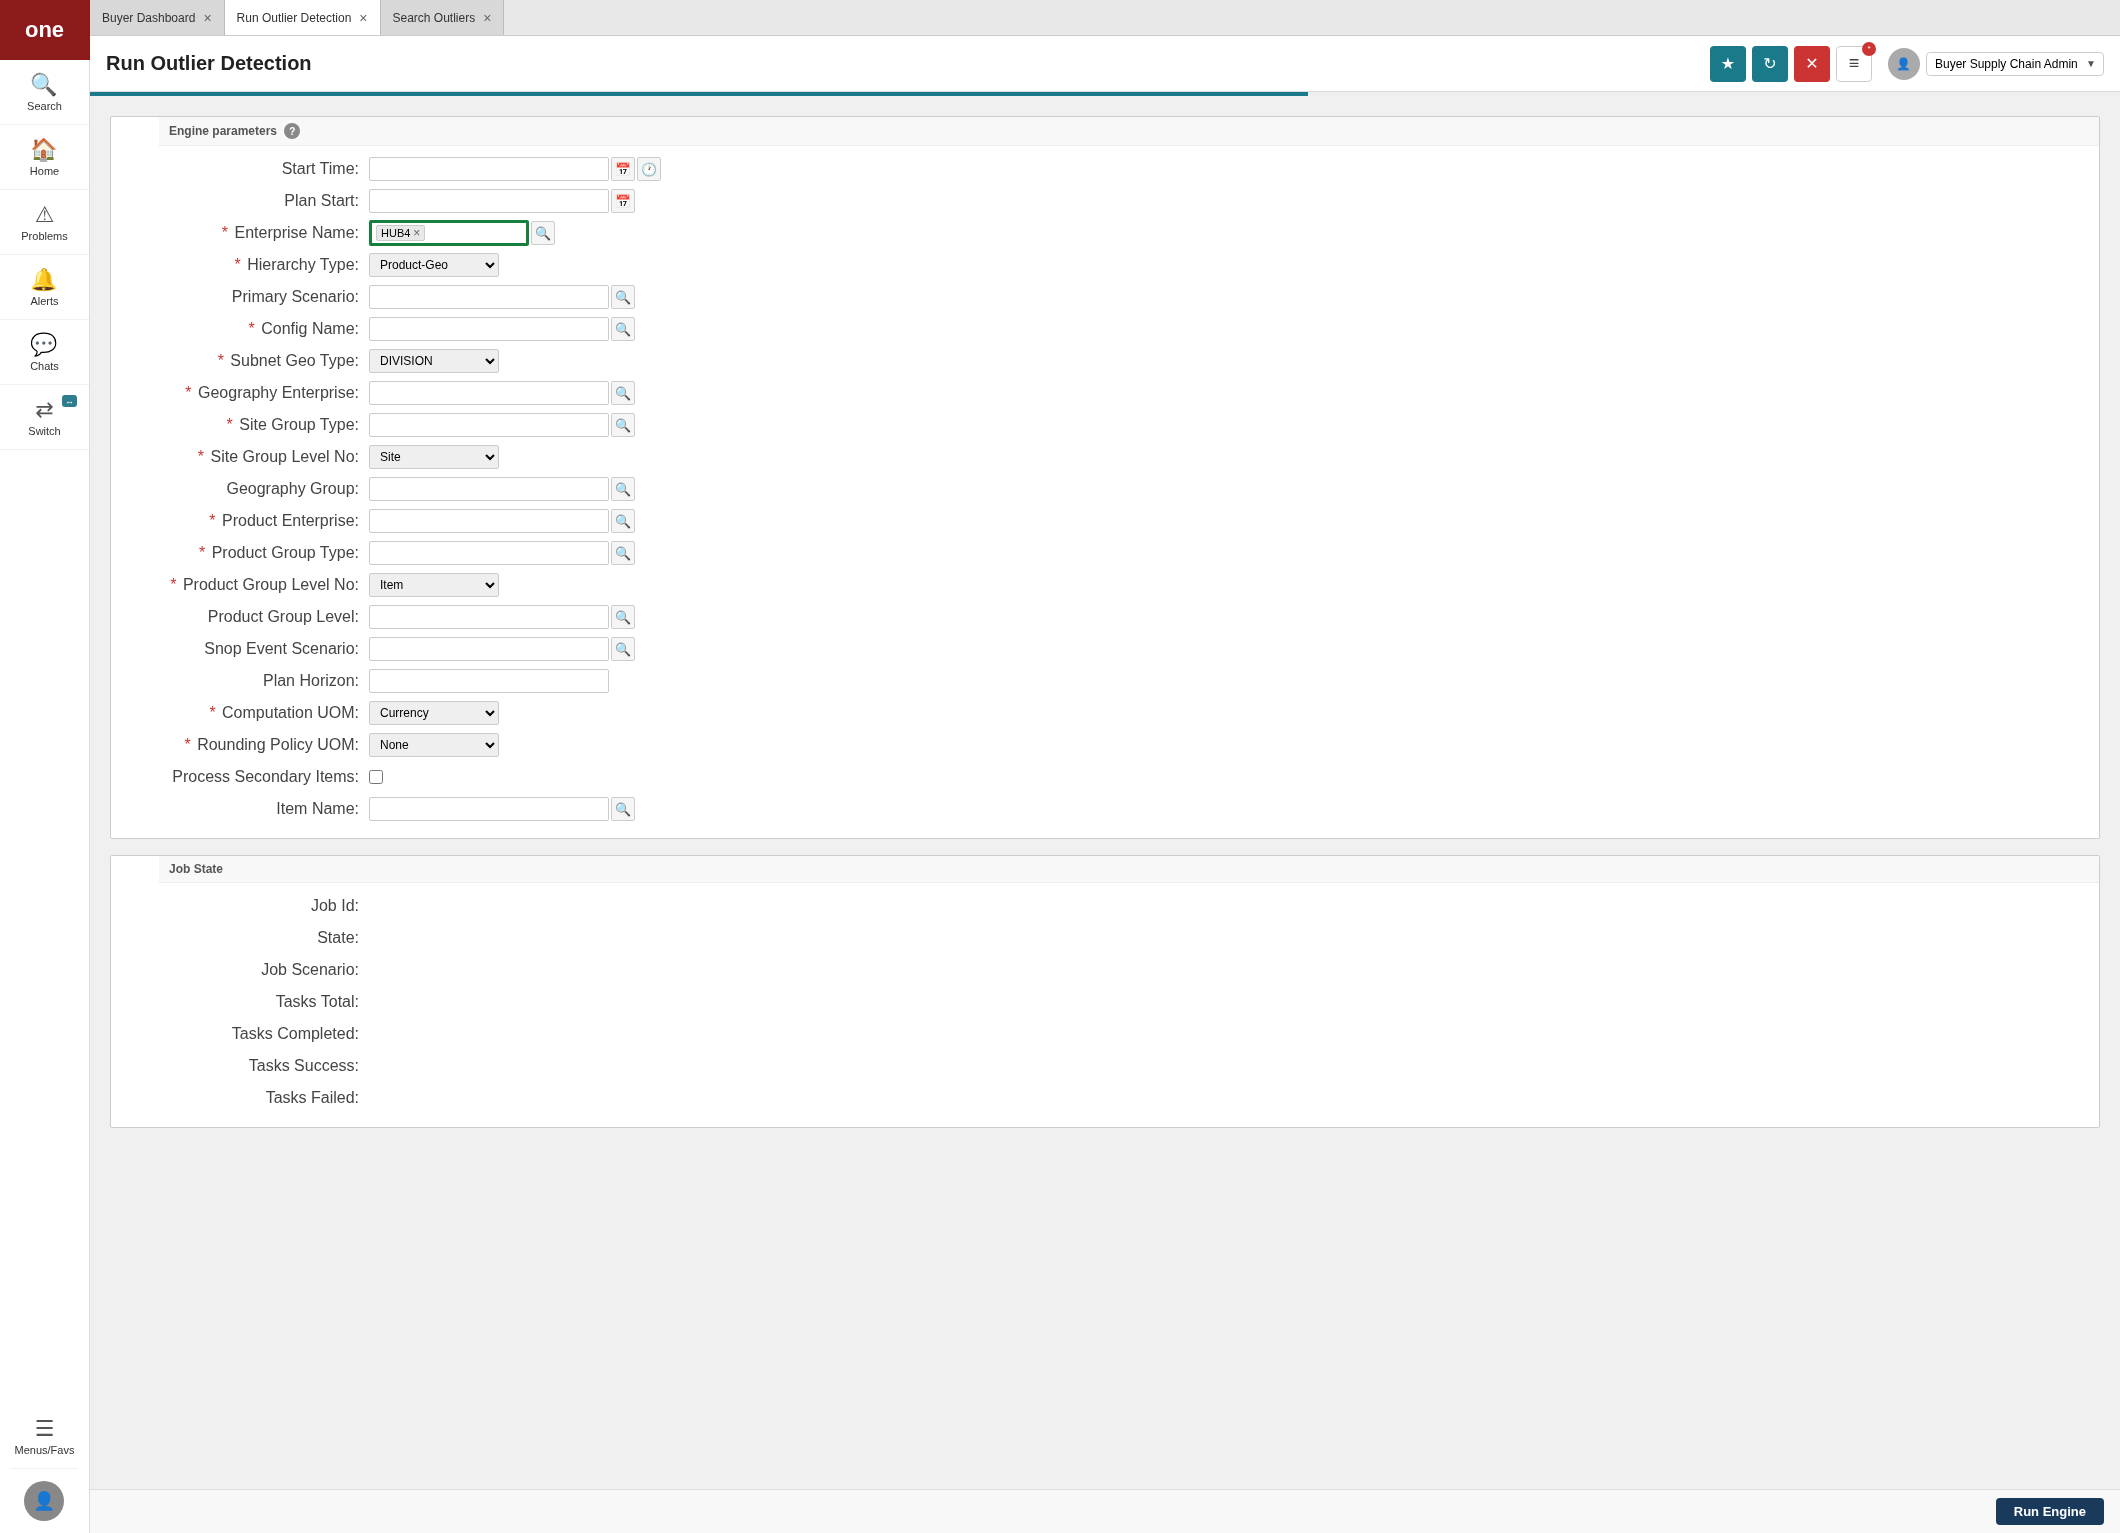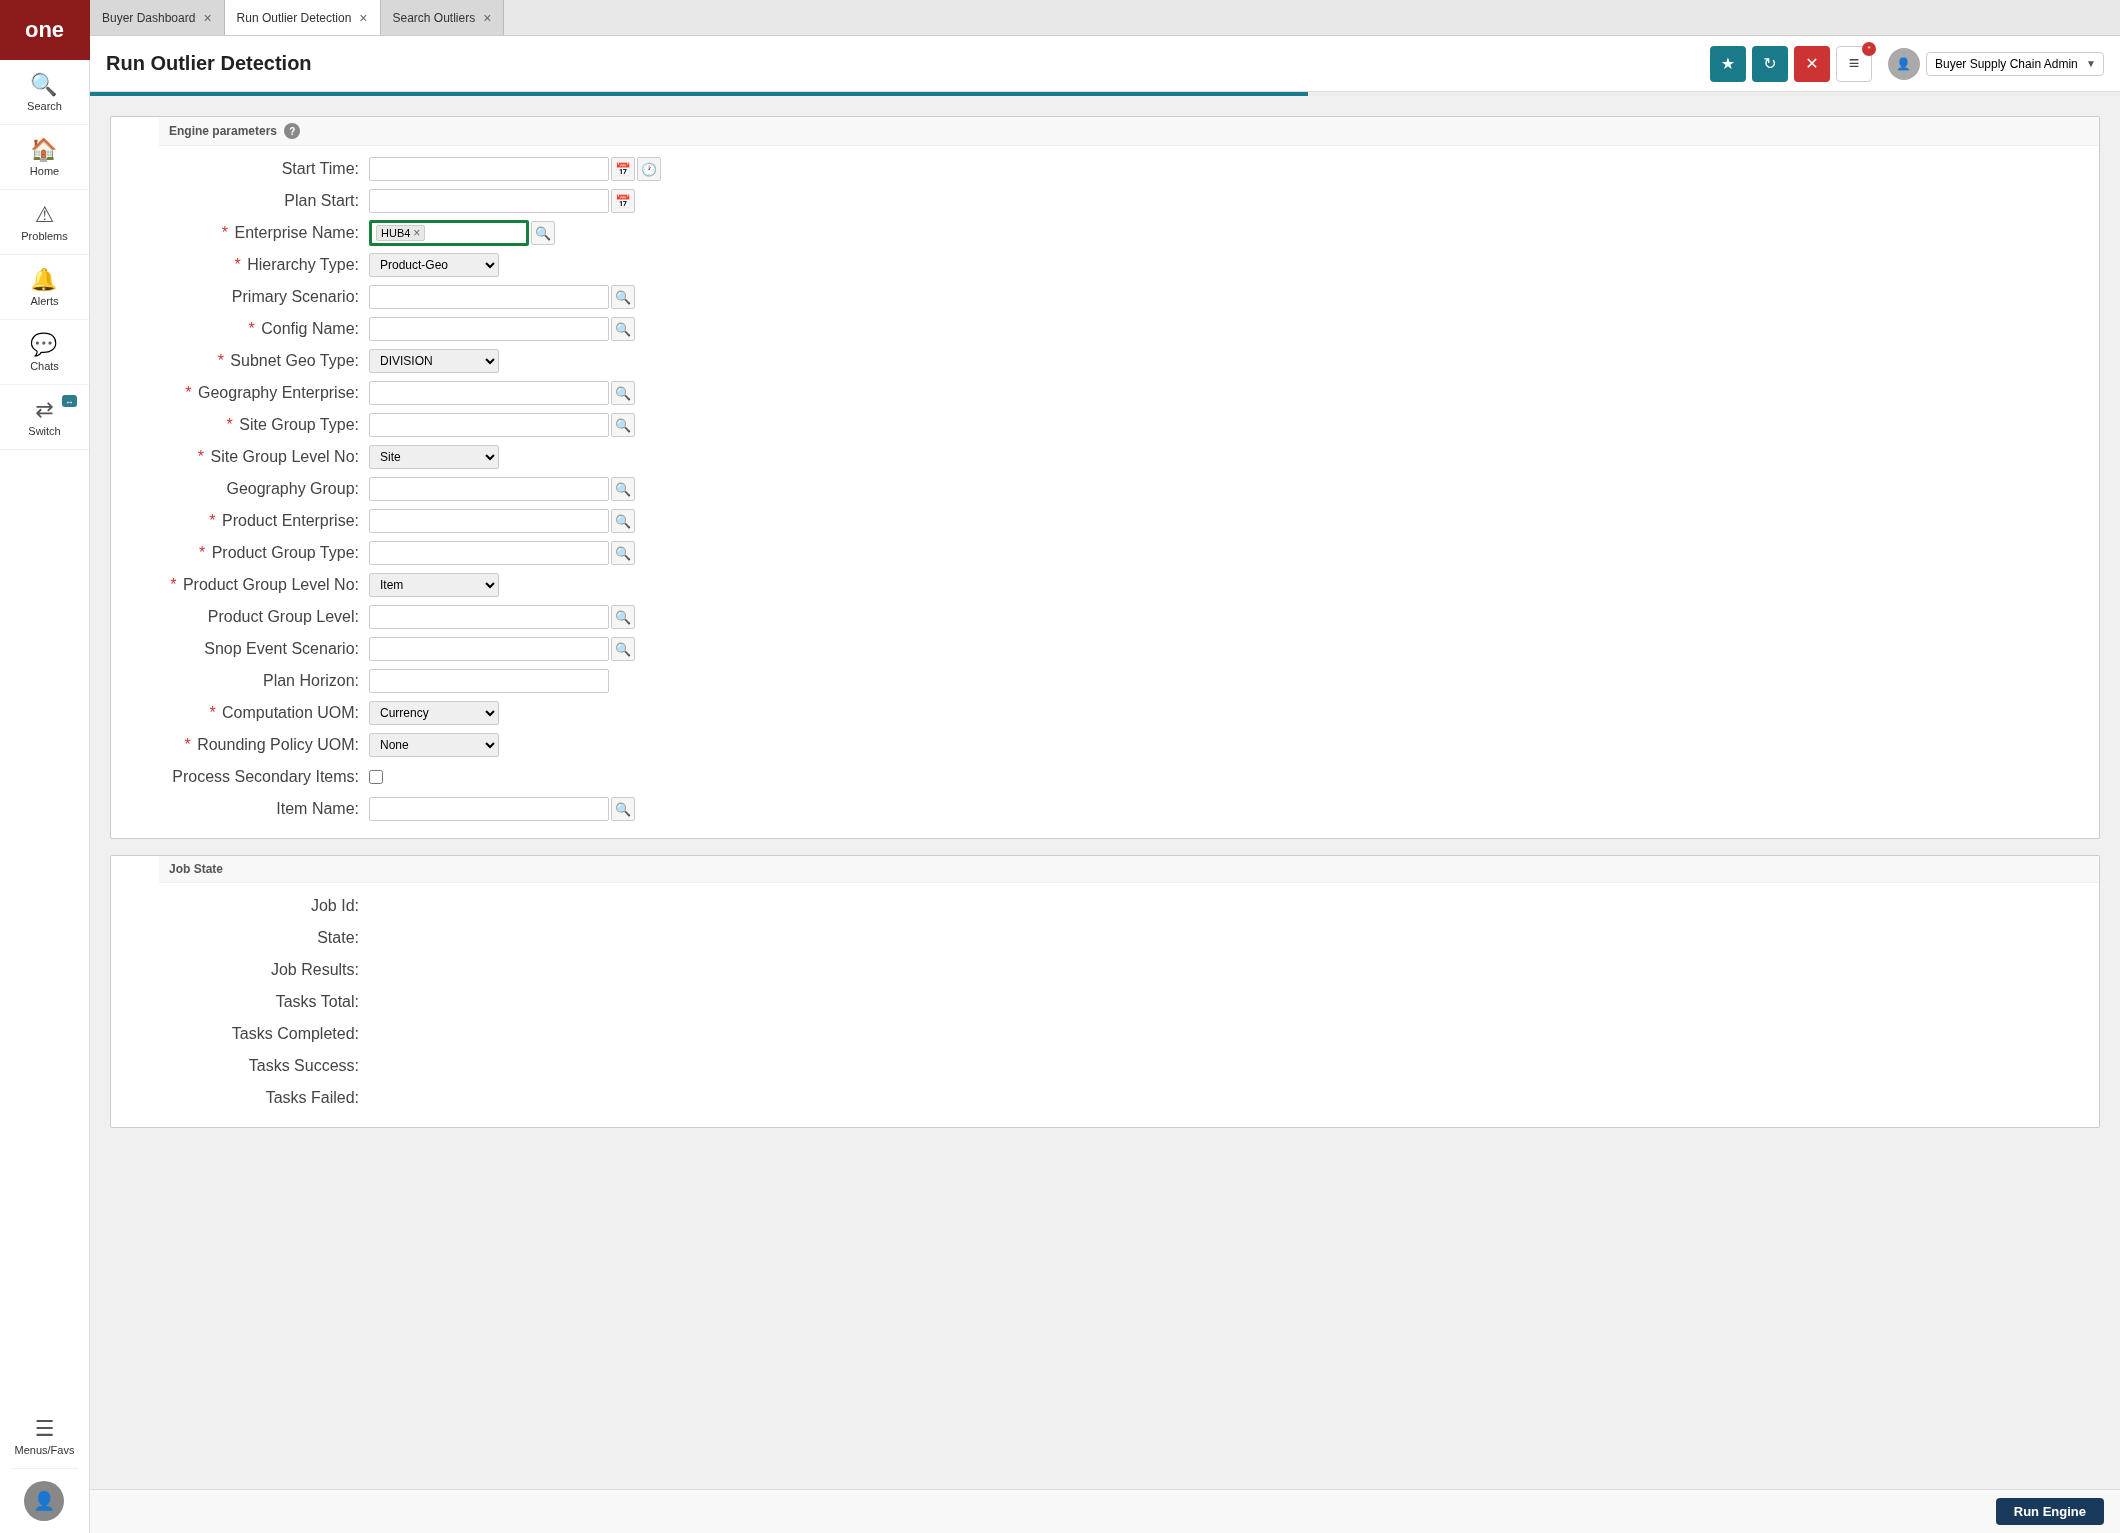--- a/index.html
+++ b/index.html
@@ -642,21 +642,21 @@
 
         <div class="form-row">
           <div class="form-label">Job Id:</div>
           <span></span>
         </div>
         <div class="form-row">
           <div class="form-label">State:</div>
           <span></span>
         </div>
         <div class="form-row">
-          <div class="form-label">Job Results:</div>
+          <div class="form-label">Job Scenario:</div>
           <span></span>
         </div>
         <div class="form-row">
           <div class="form-label">Tasks Total:</div>
           <span></span>
         </div>
         <div class="form-row">
           <div class="form-label">Tasks Completed:</div>
           <span></span>
         </div>

